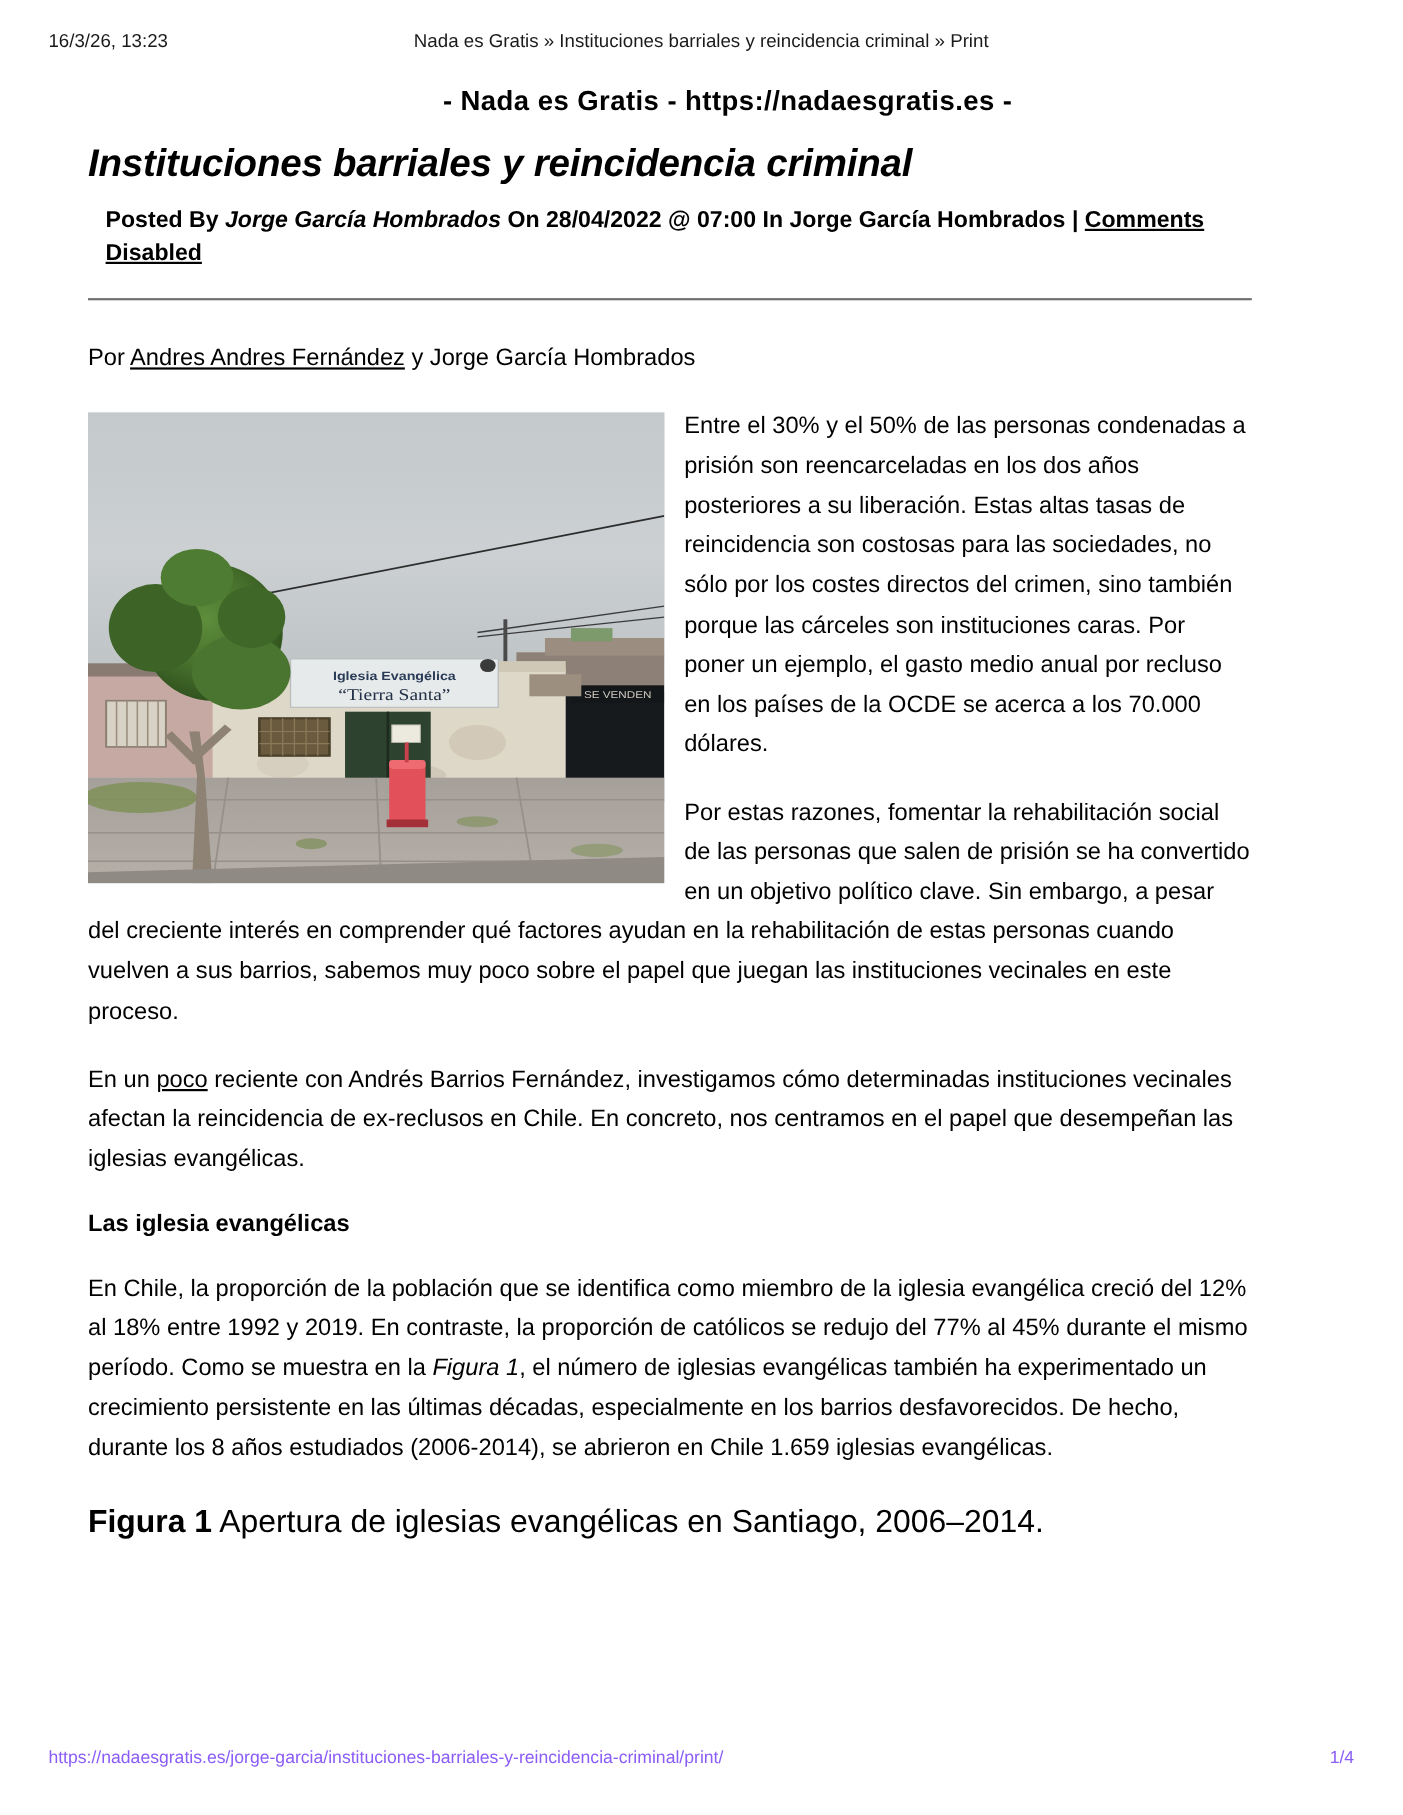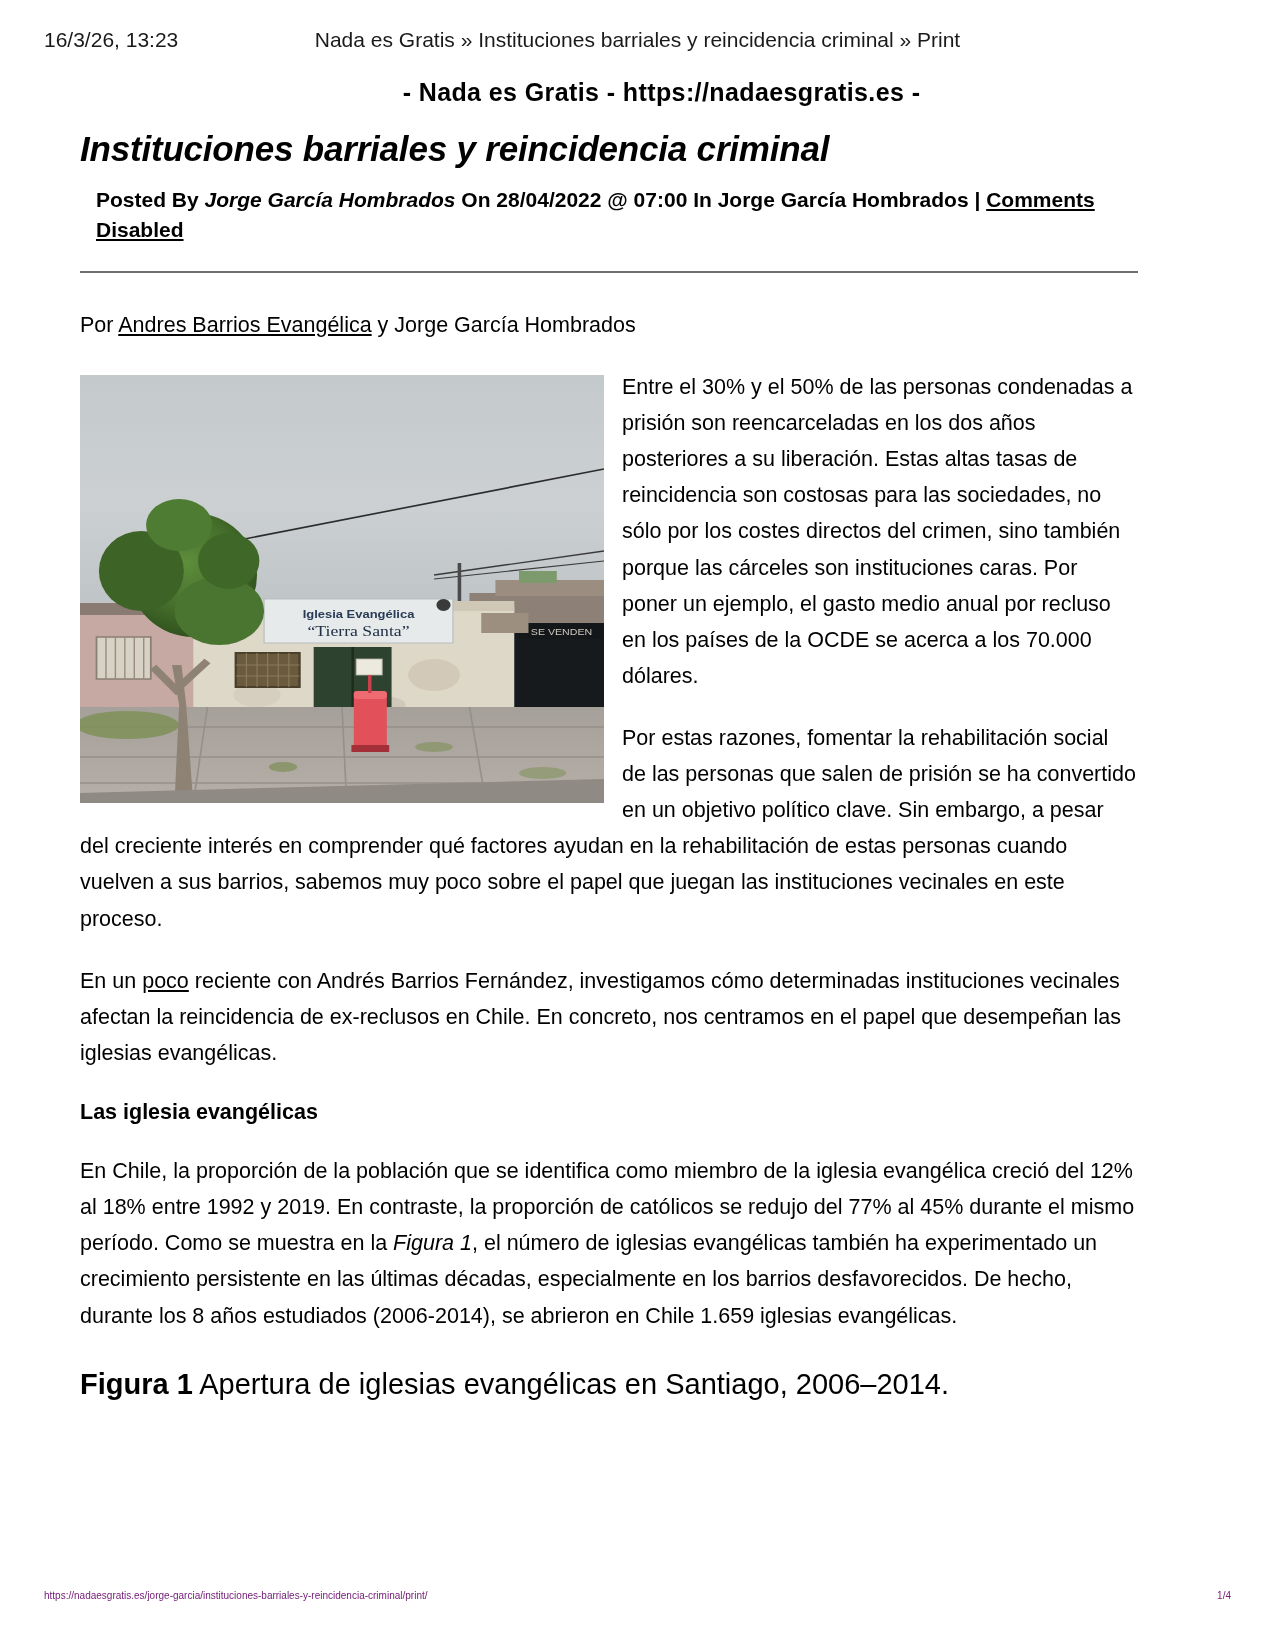--- a/index.html
+++ b/index.html
@@ -21,21 +21,21 @@
     box-sizing: border-box;
   }
 
   
   .print-header {
     position: absolute;
     top: 28px;
     left: 0;
     right: 0;
     height: 22px;
-    font-size: 21px;
+    font-size: 17px;
     color: #1a1a1a;
   }
   .print-header .ph-left {
     position: absolute;
     left: 44px;
     top: 0;
     white-space: nowrap;
   }
   .print-header .ph-center {
     position: absolute;
@@ -146,22 +146,22 @@
 
   em.fig-ref { font-style: italic; }
 
   
   .print-footer {
     position: absolute;
     bottom: 40px;
     left: 0;
     right: 0;
     height: 20px;
-    font-size: 10px;
-    color: #701a75;
+    font-size: 16px;
+    color: #8b5cf6;
   }
   .print-footer .pf-left {
     position: absolute;
     left: 44px;
     top: 0;
     white-space: nowrap;
   }
   .print-footer .pf-right {
     position: absolute;
     right: 44px;
@@ -199,21 +199,21 @@
       <span>|</span>
       <a href="#" class="inline-link">Comments Disabled</a>
     </p>
 
     <hr class="rule">
 
     <div class="body-wrap">
 
       <p class="para authors-line">
         <span>Por</span>
-        <a href="#" class="inline-link">Andres Barrios Evangélica</a>
+        <a href="#" class="inline-link">Andres Andres Fernández</a>
         <span>y</span>
         <span>Jorge García Hombrados</span>
       </p>
 
       <div class="photo">
         <svg viewBox="0 0 444 428" preserveAspectRatio="none">
           <defs>
             <linearGradient id="skyg" x1="0" y1="0" x2="0" y2="1">
               <stop offset="0%" stop-color="#c4c9cc"></stop>
               <stop offset="55%" stop-color="#ccd0d2"></stop>

